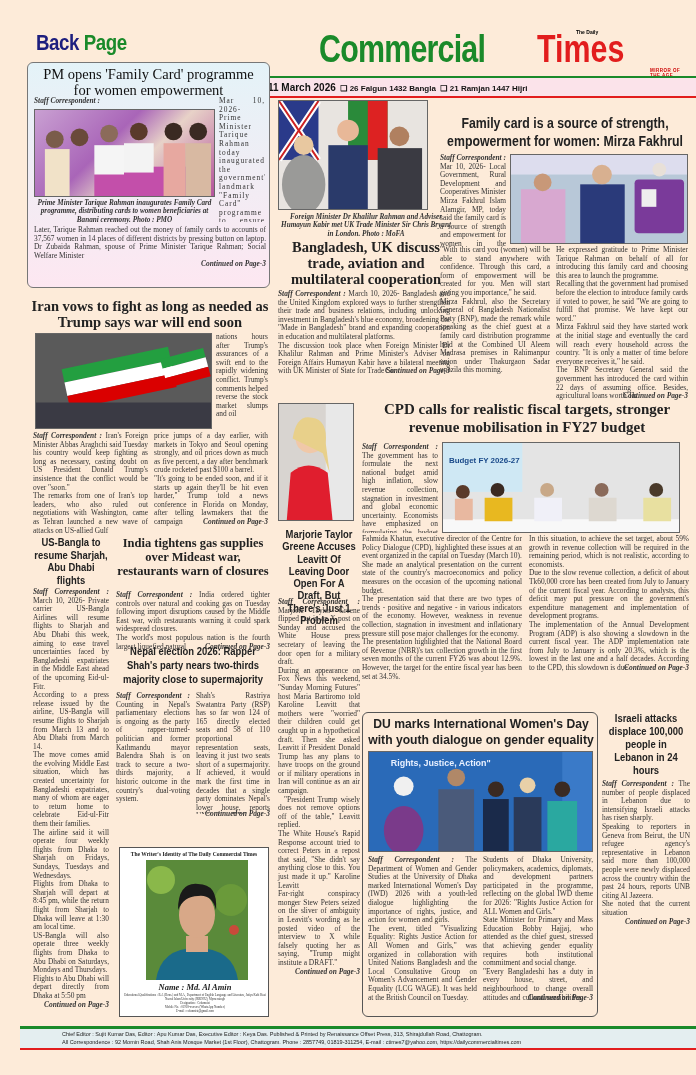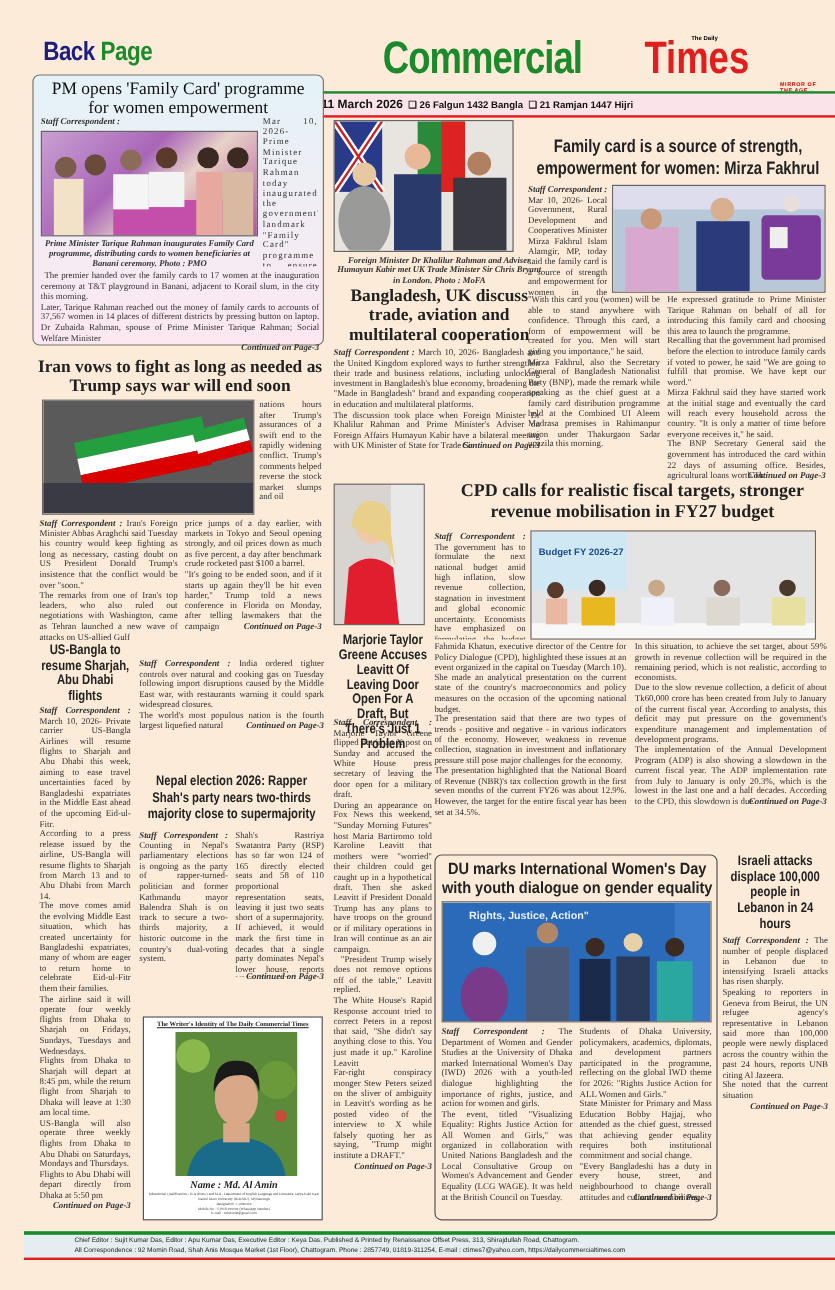--- a/index.html
+++ b/index.html
@@ -70,21 +70,20 @@
         <rect x="130" y="34" width="22" height="54" fill="#e7a8a0"></rect>
         <rect x="152" y="34" width="26" height="54" fill="#d8b9a2"></rect>
       </svg>
   </div>
   <div class="abs cap" style="left:6px;top:136px;width:181px">Prime Minister Tarique Rahman inaugurates Family Card programme, distributing cards to women beneficiaries at Banani ceremony. Photo : PMO</div>
   <div class="abs t" style="left:6px;top:34px;width:232px;white-space:nowrap;overflow:hidden">
     <span class="by">Staff Correspondent :</span>
   </div>
   <div class="abs t" style="left:191px;top:34px;width:46px;height:125px;overflow:hidden;letter-spacing:1px">Mar 10, 2026- Prime Minister Tarique Rahman today inaugurated the government's landmark "Family Card" programme to ensure women empowerment in the country as he distributed cards among them at a function here.</div>
   <div class="abs t" style="left:6px;top:163px;width:232px">
-    <p style="text-indent:3px">The premier handed over the family cards to 17 women at the inauguration ceremony at T&amp;T playground in Banani, adjacent to Korail slum, in the city this morning.</p>
     <p>Later, Tarique Rahman reached out the money of family cards to accounts of 37,567 women in 14 places of different districts by pressing button on laptop. Dr Zubaida Rahman, spouse of Prime Minister Tarique Rahman; Social Welfare Minister</p>
     <div class="contline">Continued on Page-3</div>
   </div>
 </div>
 
 <div class="abs" style="left:278px;top:98px;width:176px;height:272px">
   <div class="photo" style="left:0;top:2px;width:150px;height:110px;background:#ddd">
     <svg class="img" viewBox="0 0 150 110" preserveAspectRatio="none">
         <rect width="150" height="110" fill="#e8e4e0"></rect>
         <rect x="0" y="0" width="40" height="60" fill="#2a3a8a"></rect>
@@ -238,20 +237,21 @@
     <p>The move comes amid the evolving Middle East situation, which has created uncertainty for Bangladeshi expatriates, many of whom are eager to return home to celebrate Eid-ul-Fitr them their families.</p>
     <p>The airline said it will operate four weekly flights from Dhaka to Sharjah on Fridays, Sundays, Tuesdays and Wednesdays.</p>
     <p>Flights from Dhaka to Sharjah will depart at 8:45 pm, while the return flight from Sharjah to Dhaka will leave at 1:30 am local time.</p>
     <p>US-Bangla will also operate three weekly flights from Dhaka to Abu Dhabi on Saturdays, Mondays and Thursdays.</p>
     <p>Flights to Abu Dhabi will depart directly from Dhaka at 5:50 pm</p>
     <div class="contline">Continued on Page-3</div>
   </div>
 </div>
 
 <div class="abs" style="left:116px;top:536px;width:154px;height:100px">
+  <div class="hl" style="font-size:12.5px;line-height:14px;font-weight:bold">India tightens gas supplies over Mideast war, restaurants warn of closures</div>
   <div class="t" style="margin-top:13px">
     <p><span class="by">Staff Correspondent :</span> <span>India ordered tighter controls over natural and cooking gas on Tuesday following import disruptions caused by the Middle East war, with restaurants warning it could spark widespread closures.</span></p>
     <p>The world's most populous nation is the fourth largest liquefied natural</p>
     <div class="contline" style="margin-top:-8.6px">Continued on Page-3</div>
   </div>
 </div>
 
 <div class="abs" style="left:116px;top:644px;width:154px;height:170px">
   <div class="hlc" style="font-size:11.5px;line-height:14px;width:180px;margin-left:-13px">Nepal election 2026: Rapper Shah's party nears two-thirds majority close to supermajority</div>
   <div class="abs t" style="left:0;top:48px;width:74px">

